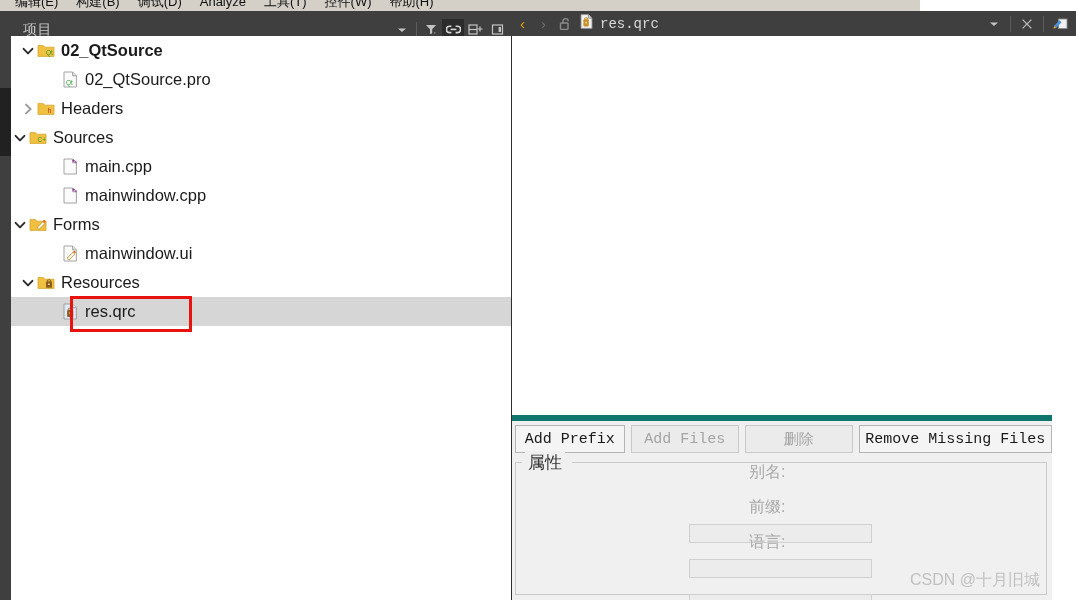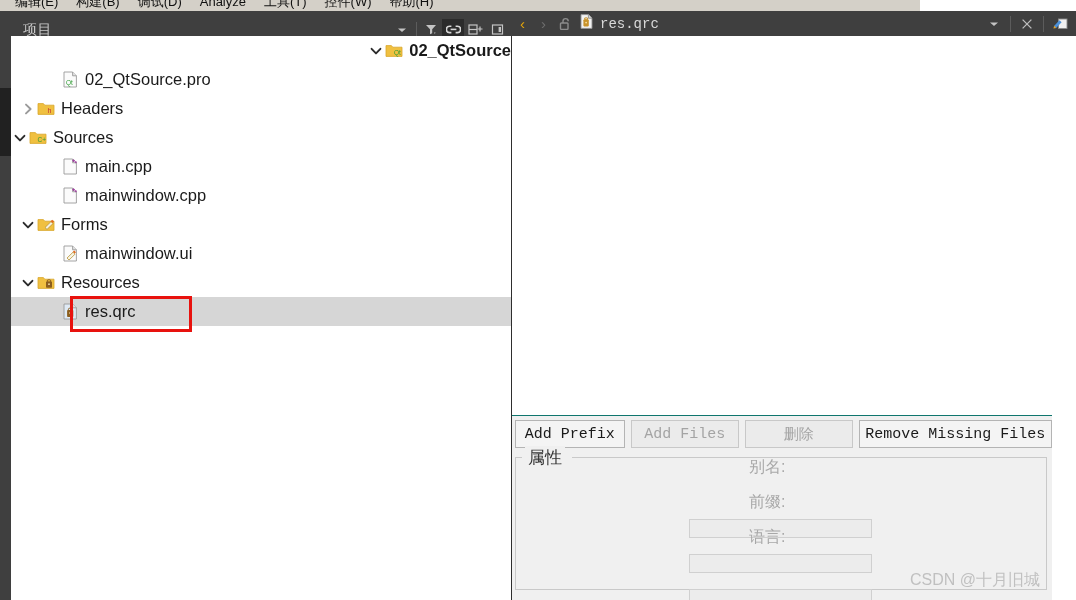--- a/index.html
+++ b/index.html
@@ -222,21 +222,21 @@
   }
 
   
   .qrc-pane {
     position: absolute;
     left: 512px; top: 415px;
     width: 540px;
     height: 185px;
     background: #f0f0f0;
     box-sizing: border-box;
-    border-top: 1px solid #0f766e;
+    border-top: 6px solid #0f766e;
   }
   .btn-row {
     display: flex;
     align-items: center;
     padding: 4px 0 0 3px;
     gap: 6px;
   }
   .qbtn {
     height: 28px;
     min-width: 108px;
@@ -379,21 +379,21 @@
         <svg width="13" height="13" viewBox="0 0 13 13">
           <rect x="1.5" y="2" width="10" height="9" fill="none" stroke="#c4c4c4" stroke-width="1.2"></rect>
           <rect x="7.6" y="4" width="2.4" height="5" fill="#c4c4c4"></rect>
         </svg>
       </div>
     </div>
   </div>
 
   <div class="tree-panel">
     <div id="tree-rows">
-        <div class="tree-row" style="padding-left: 8px; justify-content: flex-end;">
+        <div class="tree-row" style="padding-left: 8px;">
           <div class="twisty">
             <svg width="12" height="12" viewBox="0 0 12 12">
               <path d="M1.6 3.8 L6 8.4 L10.4 3.8" stroke="#2b2b2b" fill="none" stroke-width="1.9" stroke-linecap="round" stroke-linejoin="round"></path>
             </svg>
           </div>
           <div class="tree-icon">
             <svg width="19" height="17" viewBox="0 0 19 17">
               <path d="M1 3.6 H6.4 L7.8 5.2 H17 V14.4 H1 Z" fill="#f0c040" stroke="#d8a62c" stroke-width="0.8"></path>
               <text x="9" y="13.4" font-size="6.5" fill="#2e9b33" font-family="Liberation Sans">Qt</text>
             </svg>
@@ -456,21 +456,21 @@
           <div class="tree-icon">
             <svg width="19" height="17" viewBox="0 0 19 17">
               <path d="M3 1 H11.6 L15.4 4.8 V16 H3 Z" fill="#fbfbfb" stroke="#9a9a9a" stroke-width="0.9"></path>
               <path d="M11.6 1 V4.8 H15.4" fill="#e2e2e2" stroke="#9a9a9a" stroke-width="0.9"></path>
               <path d="M12.6 1.4 V4 M11.3 2.7 H13.9" stroke="#a03ca0" stroke-width="1"></path>
               <path d="M14.8 3.2 V5.2 M13.8 4.2 H15.8" stroke="#a03ca0" stroke-width="0.9"></path>
             </svg>
           </div>
           <div class="tree-label">mainwindow.cpp</div>
         </div>
-        <div class="tree-row" style="padding-left: 8px;">
+        <div class="tree-row" style="padding-left: 0;">
           <div class="twisty">
             <svg width="12" height="12" viewBox="0 0 12 12">
               <path d="M1.6 3.8 L6 8.4 L10.4 3.8" stroke="#2b2b2b" fill="none" stroke-width="1.9" stroke-linecap="round" stroke-linejoin="round"></path>
             </svg>
           </div>
           <div class="tree-icon">
             <svg width="19" height="17" viewBox="0 0 19 17">
               <path d="M1 3.6 H6.4 L7.8 5.2 H17 V14.4 H1 Z" fill="#f0c040" stroke="#d8a62c" stroke-width="0.8"></path>
               <path d="M8 11.5 L14 5.6 L16 7.6 L10 13.4 Z" fill="#f5f0e0" stroke="#b08a20" stroke-width="0.7"></path>
               <path d="M13.6 5.2 L15.2 3.8 L17 5.6 L15.5 7.1 Z" fill="#e06a20"></path>

